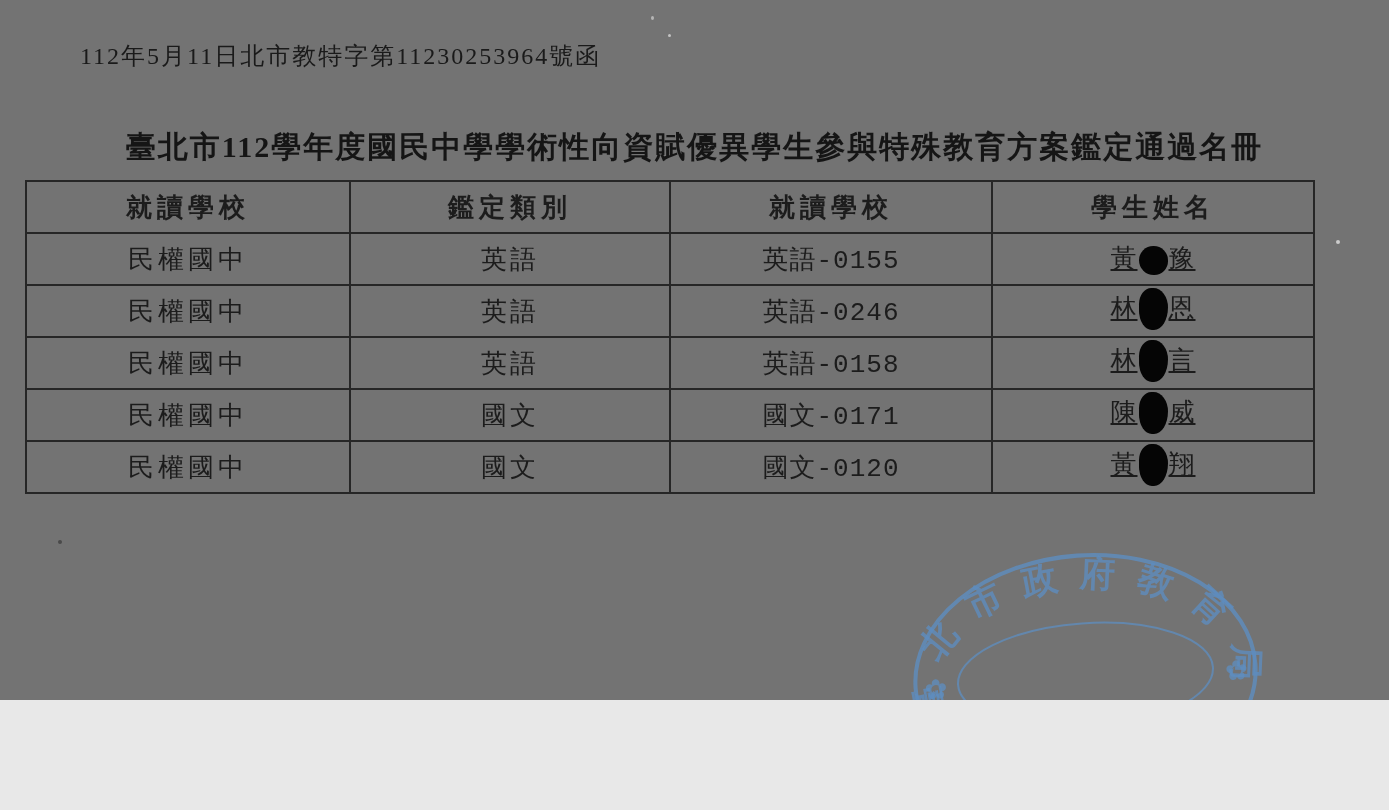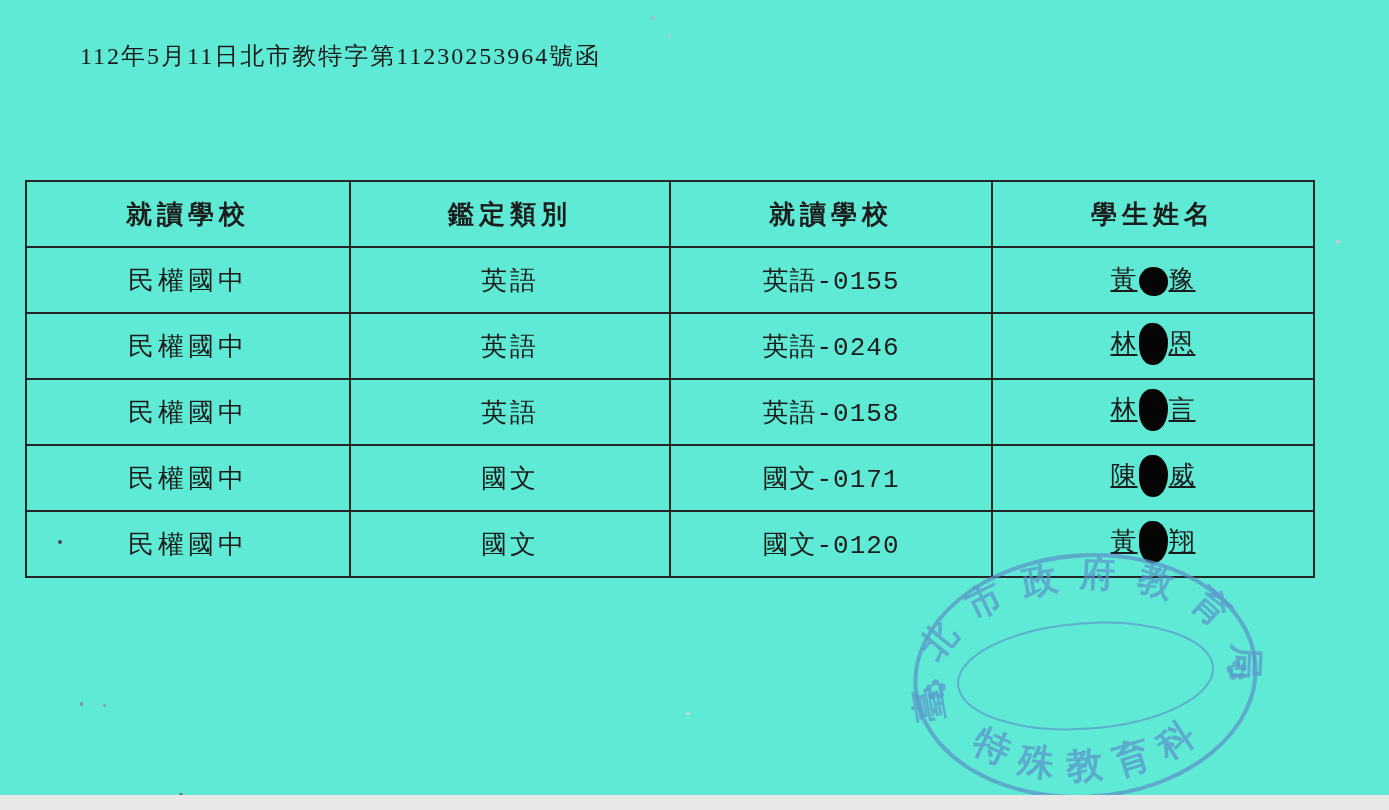--- a/index.html
+++ b/index.html
@@ -3,22 +3,22 @@
 <meta charset="utf-8">
 <style>
   html, body {
     margin: 0;
     padding: 0;
     background: #e8e8e8;
   }
   .page {
     position: relative;
     width: 1389px;
-    height: 795px;
-    background: #5eead4;
+    height: 700px;
+    background: #737373;
     overflow: hidden;
     font-family: "Liberation Serif", "DejaVu Serif", serif;
     color: #1c1c1c;
   }
 
   
   .ref-line {
     position: absolute;
     left: 80px;
     top: 40px;
@@ -51,21 +51,21 @@
     width: 1288px;
     border-collapse: collapse;
     table-layout: fixed;
     font-size: 26px;
   }
   table.roster th, table.roster td {
     border: 2px solid #262626;
     height: 50px;
     text-align: center;
     vertical-align: middle;
-    padding: 7px;
+    padding: 0;
     overflow: hidden;
     white-space: nowrap;
   }
   table.roster th {
     font-weight: bold;
     letter-spacing: 5px;
     font-size: 26px;
   }
   td.school-cell { letter-spacing: 4px; }
   td.category-cell { letter-spacing: 3px; }
@@ -144,20 +144,21 @@
   .s7 { left: 1336px;top: 240px; width: 4px; height: 4px; background: #cccccc; }
   .s8 { left: 686px; top: 712px; width: 4px; height: 3px; background: #d6d6d6; }
 </style>
 </head>
 <body>
 
 <div class="page">
 
   <div class="ref-line">112年5月11日北市教特字第11230253964號函</div>
 
+  <div class="doc-title">臺北市112學年度國民中學學術性向資賦優異學生參與特殊教育方案鑑定通過名冊</div>
 
   <table class="roster">
     <colgroup>
       <col style="width:324px">
       <col style="width:320px">
       <col style="width:322px">
       <col style="width:322px">
     </colgroup>
     <thead>
       <tr>

